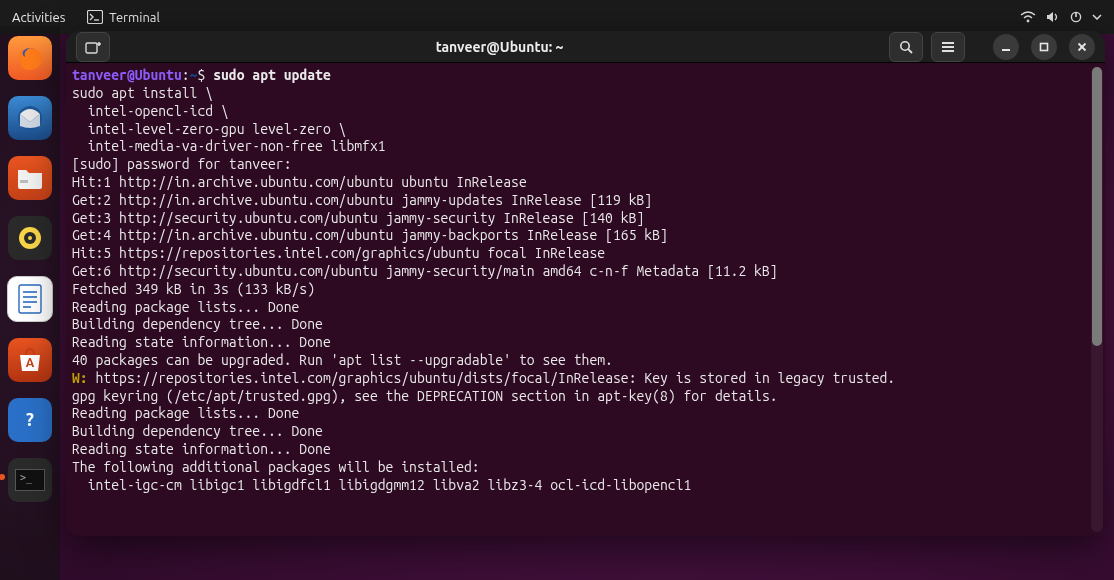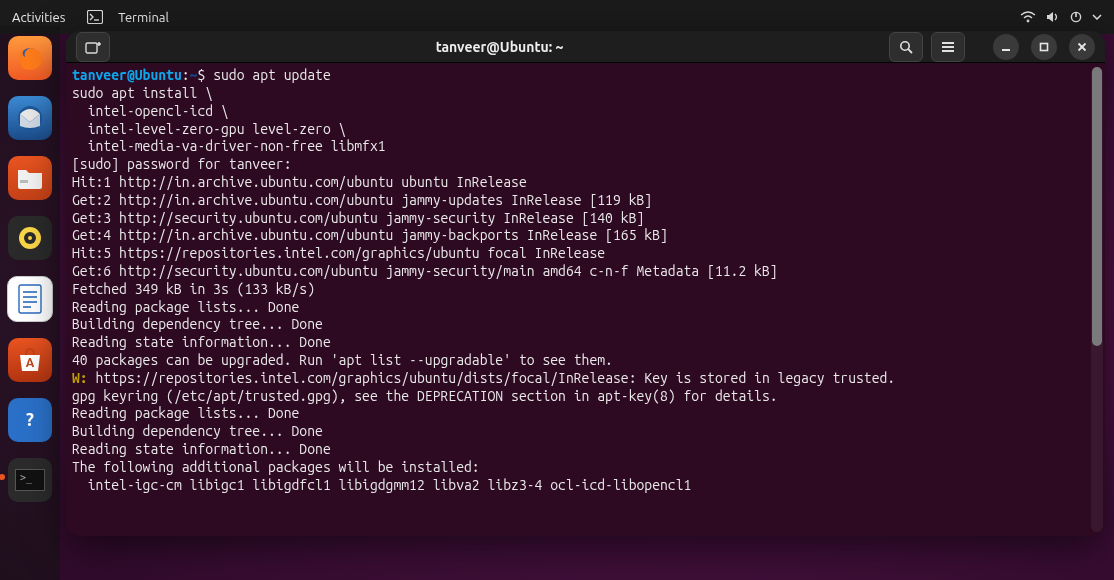--- a/index.html
+++ b/index.html
@@ -29,21 +29,21 @@
     font-size: 13px;
     box-sizing: border-box;
   }
   .topbar .left { display:flex; align-items:center; gap:22px; }
   .topbar .center {
     position:absolute; left:0; right:0; text-align:center; pointer-events:none;
   }
   .topbar .right {
     margin-left:auto; display:flex; align-items:center; gap:10px;
   }
-  .topbar-app { display:flex; align-items:flex-end; gap:15px; }
+  .topbar-app { display:flex; align-items:flex-end; gap:6px; }
   .topbar svg { display:block; }
 
   
   .dock {
     position: absolute;
     top: 26px; left: 0; bottom: 0;
     width: 60px;
     background: rgba(20,20,20,0.55);
     display: flex;
     flex-direction: column;
@@ -140,24 +140,24 @@
   }
   .term-body .scroll {
     position:absolute; right:2px; top:4px; bottom:4px; width:12px;
     background: rgba(255,255,255,0.06);
     border-radius:6px;
   }
   .term-body .scroll .thumb {
     position:absolute; left:1px; right:1px; top:0; height:60%;
     background: #7a7a7a; border-radius:6px;
   }
-  .prompt-user { color:#0ea5e9; font-weight:bold; }
+  .prompt-user { color:#8b5cf6; font-weight:bold; }
   .prompt-sep  { color:#e9e9e9; }
   .prompt-path { color:#12488b; font-weight:bold; }
-  .cmd { color:#e9e9e9; }
+  .cmd { color:#e9e9e9;font-weight:bold; }
   .warn { color:#c0a000; font-weight:bold; }
 </style>
 </head>
 <body>
 
 <div class="topbar">
   <div class="left">
     <span>Activities</span>
     <span class="topbar-app">
       <svg width="16" height="14" viewBox="0 0 16 14">

